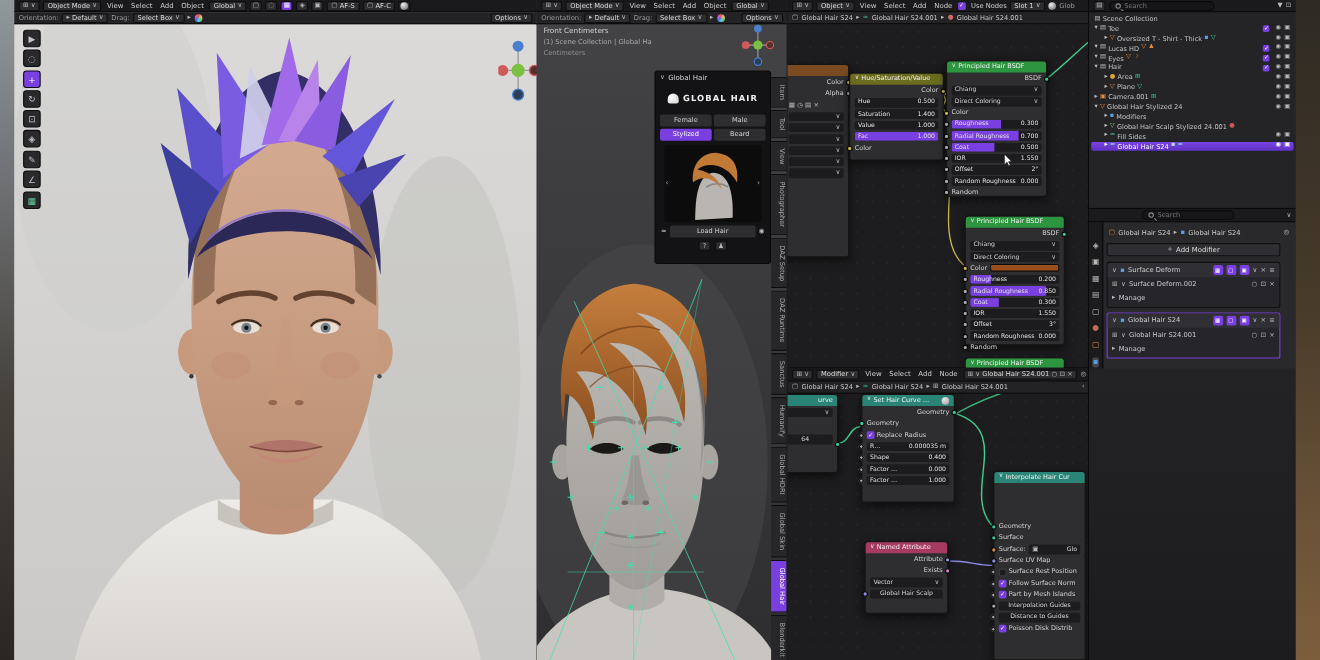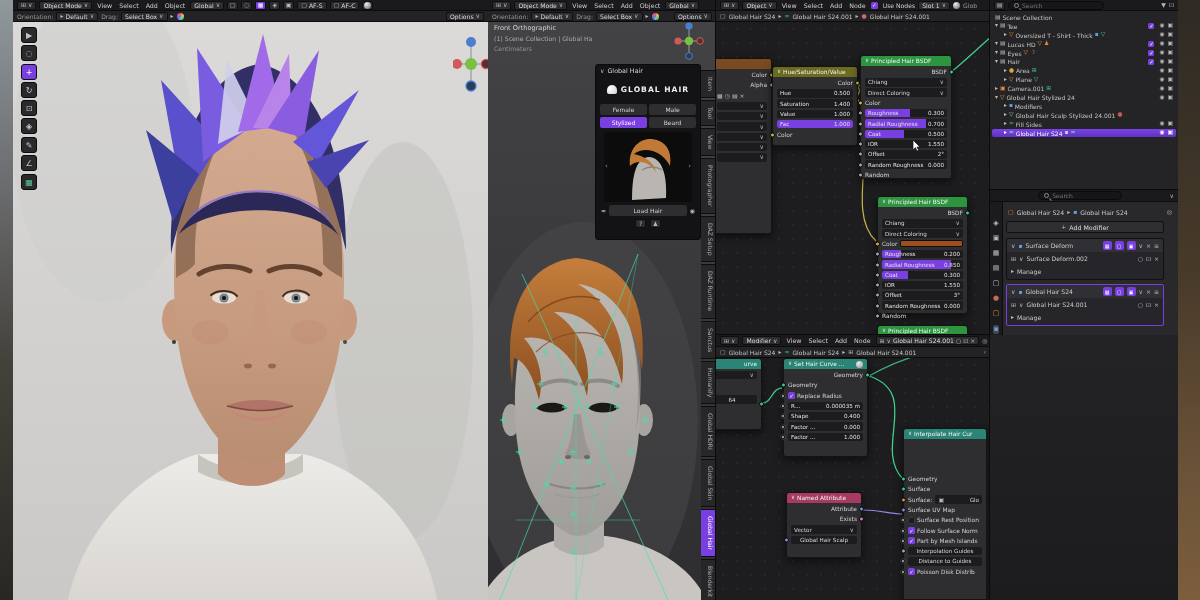--- a/index.html
+++ b/index.html
@@ -360,21 +360,21 @@
       <span class="ic">▸</span>
       <span class="cwheel"></span>
       <span class="sp"></span>
       <span class="chip">
           <span>Options</span>
           <span class="ic">∨</span>
         </span>
     </div>
 
     <div class="abs" style="left:6px;top:23px;font-size:6.6px;color:#d2d2d2;line-height:10.5px">
-      <div>Front Orthographic</div>
+      <div>Front Centimeters</div>
       <div style="color:#aaa;font-size:6.2px">(1) Scene Collection | Global Ha</div>
       <div style="color:#8f8f8f;font-size:6.2px">Centimeters</div>
     </div>
 
     <svg class="abs" style="left:186px;top:20px" width="30" height="42" viewBox="0 0 30 42">
       <line x1="15" y1="6" x2="15" y2="36" stroke="#9a9a9a" stroke-width="1"></line>
       <line x1="3" y1="21" x2="27" y2="21" stroke="#9a9a9a" stroke-width="1"></line>
       <circle cx="15" cy="6" r="3.6" fill="#4a7fd0"></circle>
       <circle cx="15" cy="36" r="3.4" fill="#2c3e57" stroke="#4a7fd0" stroke-width="1"></circle>
       <circle cx="4" cy="21" r="3.6" fill="#d05a5a"></circle>

